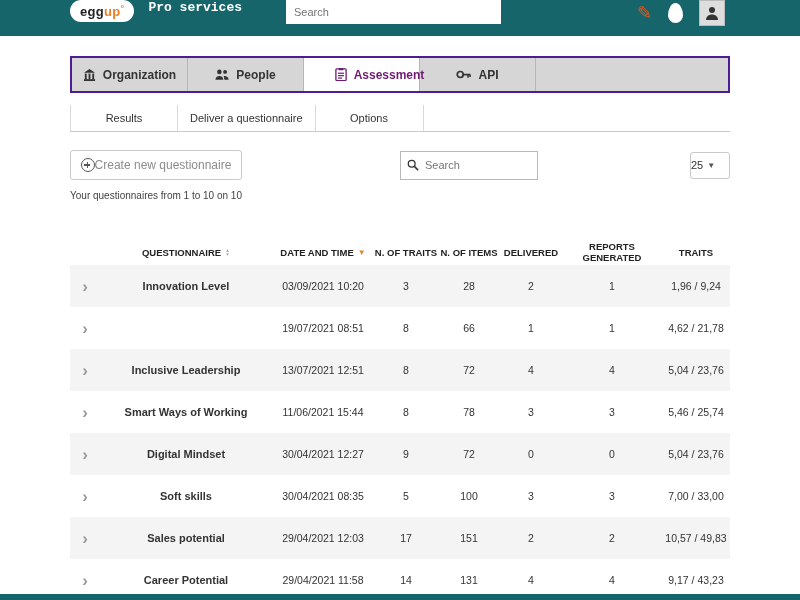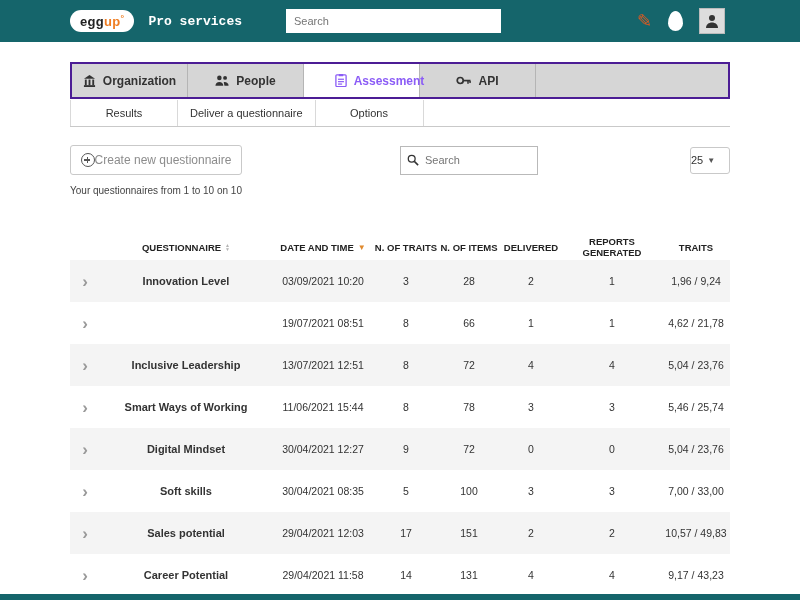--- a/index.html
+++ b/index.html
@@ -1,20 +1,20 @@
 <!DOCTYPE html>
 <html><head>
 <meta charset="utf-8">
 <style>
   * { box-sizing: border-box; margin: 0; padding: 0; }
   html,body { width: 800px; height: 600px; overflow: hidden; background: #fff;
     font-family: "Liberation Sans", sans-serif; color: #333; }
 
   
-  .topbar { height: 42px; background: #15656b; display: flex; align-items: center;
+  .topbar { height: 36px; background: #15656b; display: flex; align-items: flex-start;
     padding: 0 75px 0 70px; gap: 14px; }
   .logo-pill { background: #fff; border-radius: 14px; padding: 3px 10px;
     font-weight: bold; font-size: 13px; letter-spacing: .3px; white-space: nowrap; }
   .logo-egg { color: #222; }
   .logo-up { color: #ef7d22; }
   .logo-mark { color: #ef7d22; font-size: 9px; vertical-align: super; }
   .app-title { color: #fff; font-weight: bold; font-size: 13px; margin-right: 30px; font-family: Liberation Mono, monospace; }
   .hdr-search { width: 215px; height: 24px; border: none; padding: 0 8px;
     font-size: 11px; color: #555; background: #fff; }
   .hdr-right { margin-left: auto; display: flex; align-items: center; gap: 16px; }
@@ -26,26 +26,26 @@
 
   
   .content { width: 660px; margin: 20px auto 0 auto; }
 
   
   .tabs { display: flex; height: 37px; background: #d6d6d6;
     border: 2px solid #4c1d95; }
   .tab { width: 116px; display: flex; align-items: center; justify-content: center;
     gap: 7px; font-size: 12px; font-weight: bold; color: #333; cursor: pointer;
     border-right: 1px solid #b5b5b5; }
-  .tab.active { background: #fff; color: #8b5cf6; padding-left: 36px; }
+  .tab.active { background: #fff; color: #701a75; padding-left: 36px; }
   .tab .ticon { display: flex; }
   .tab-filler { flex: 1; }
 
   
-  .subtabs { display: flex; margin-top: 1px; border-bottom: 1px solid #c9c9c9; }
+  .subtabs { display: flex; margin-top: 12px; border-bottom: 1px solid #c9c9c9; }
   .subtab { min-width: 108px; padding: 0 12px; height: 26px; display: flex;
     align-items: center; justify-content: center; font-size: 11px; color: #333;
     cursor: pointer; border-right: 1px solid #d9d9d9; }
   .subtab:first-child { border-left: 1px solid #d9d9d9; }
   .subtab.active { color: #ef7d22; }
 
   
   .toolbar { display: flex; align-items: center; margin-top: 18px; }
   .create-btn { width: 172px; height: 30px; border: 1px solid #c9c9c9; border-radius: 3px;
     background: #fff; display: flex; align-items: center; justify-content: center;

